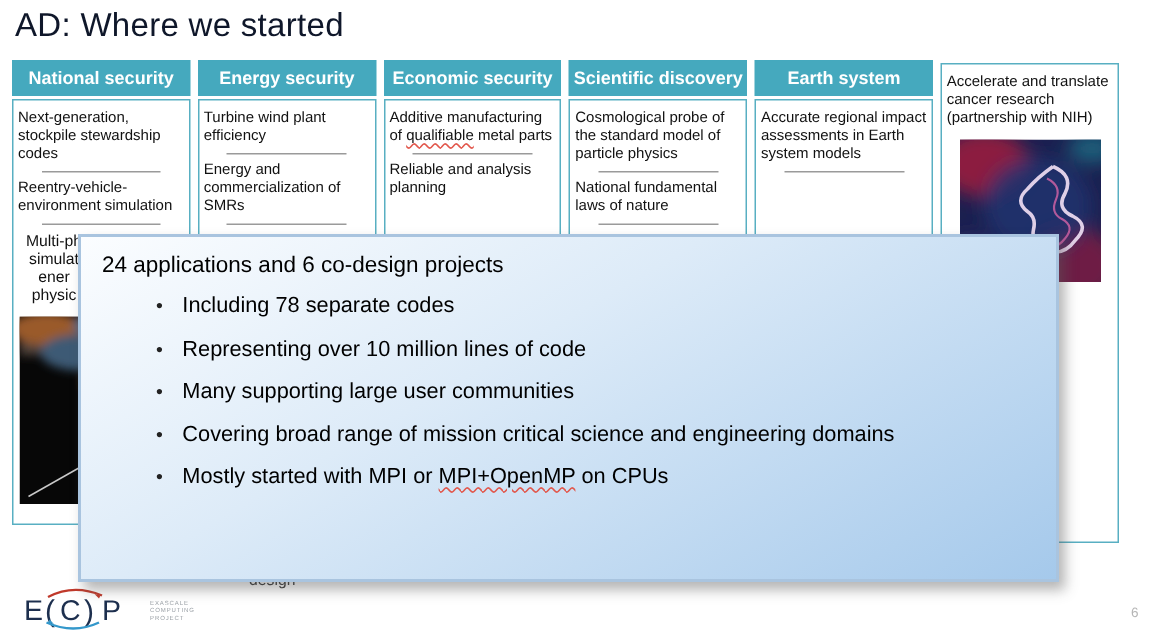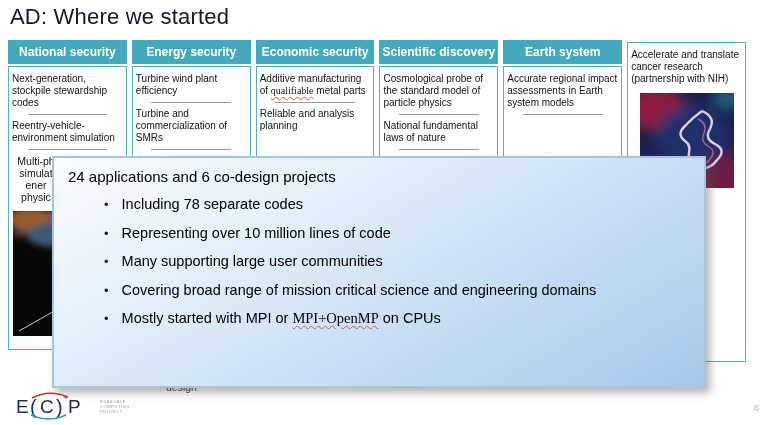--- a/index.html
+++ b/index.html
@@ -19,21 +19,21 @@
   .col{flex:1;min-width:0;}
   .col-header{background:var(--teal);color:#fff;font-weight:bold;font-size:12px;
     text-align:center;padding:5px 2px;height:24px;line-height:14px;}
   .col-body{margin-top:2px;border:1px solid var(--colBorder);background:#fff;
     height:320px;padding:4px 3px;position:relative;}
   .col:nth-child(1) .col-body{height:284px;}
   .col-text{font-size:10px;line-height:12px;color:#111;margin:2px 0;}
   .col-lines{font-size:10.5px;line-height:12px;color:#111;margin:2px 0;width:48px;text-align:center;}
   .divider{border:none;border-top:1px solid #9a9a9a;width:72%;margin:5px auto;}
   .sq{text-decoration:underline;text-decoration-style:wavy;text-decoration-color:var(--squiggle);
-    text-decoration-thickness:1px;text-underline-offset:2px;font-family:Liberation Serif, serif;}
+    text-decoration-thickness:1px;text-underline-offset:2px;}
   .img-wrap{margin:8px auto 0;line-height:0;}
   .overlay{position:absolute;left:52px;top:156px;width:654px;height:232px;z-index:10;
     border:2px solid var(--ovBorder);
     background:linear-gradient(150deg,var(--ovTop) 0%,#ddebf8 40%,var(--ovBottom) 100%);
     box-shadow:4px 5px 8px rgba(90,90,90,.45);
     padding:10px 14px 0 14px;}
   .ov-heading{font-size:15px;color:#000;margin-bottom:11px;}
   .ov-bullets{list-style:none;padding-left:36px;}
   .ov-bullets li{font-size:14.5px;color:#000;margin-bottom:12.5px;display:flex;align-items:baseline;}
   .bullet-dot{font-size:13px;margin-right:13px;color:#222;}
@@ -92,21 +92,21 @@
     </g>
   </svg>
 </div>
         </div>
       </div>
       <div class="col">
         <div class="col-header">Energy security</div>
         <div class="col-body">
           <p class="col-text"><span>Turbine </span><b>wind plant</b><span> efficiency</span></p>
           <hr class="divider">
-          <p class="col-text"><span>Turbine and commercialization of </span><b>SMR</b><span>s</span></p>
+          <p class="col-text"><span>Energy and commercialization of </span><b>SMR</b><span>s</span></p>
           <hr class="divider">
         </div>
       </div>
       <div class="col">
         <div class="col-header">Economic security</div>
         <div class="col-body">
           <p class="col-text"><b>Additive manufacturing</b><span> of </span><span class="sq">qualifiable</span><span> metal parts</span></p>
           <hr class="divider">
           <p class="col-text"><span>Reliable and analysis planning</span></p>
         </div>

